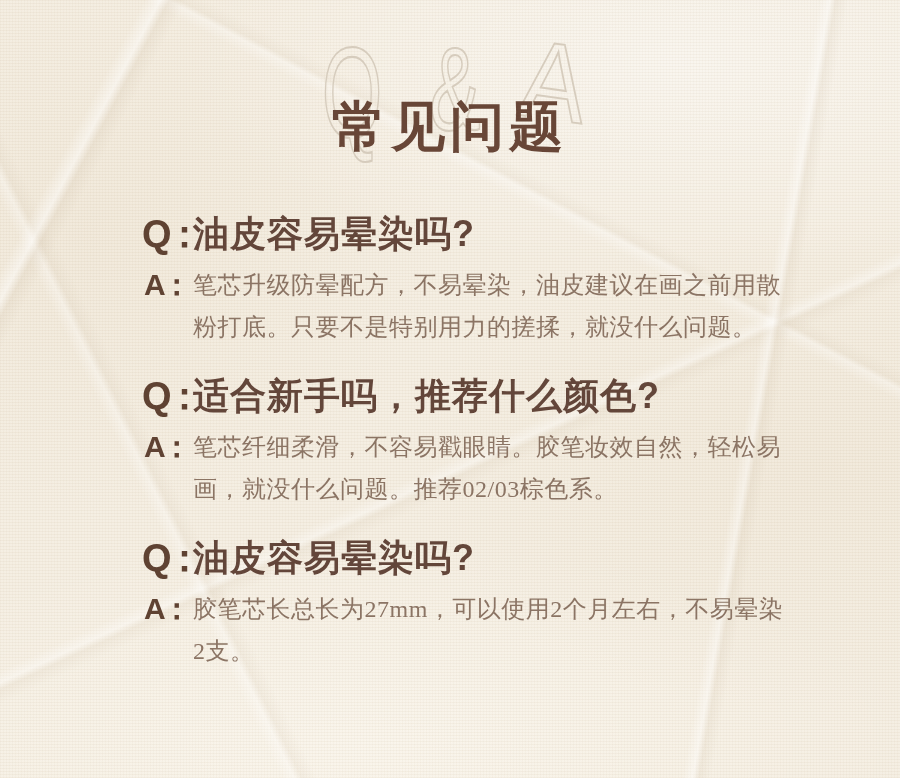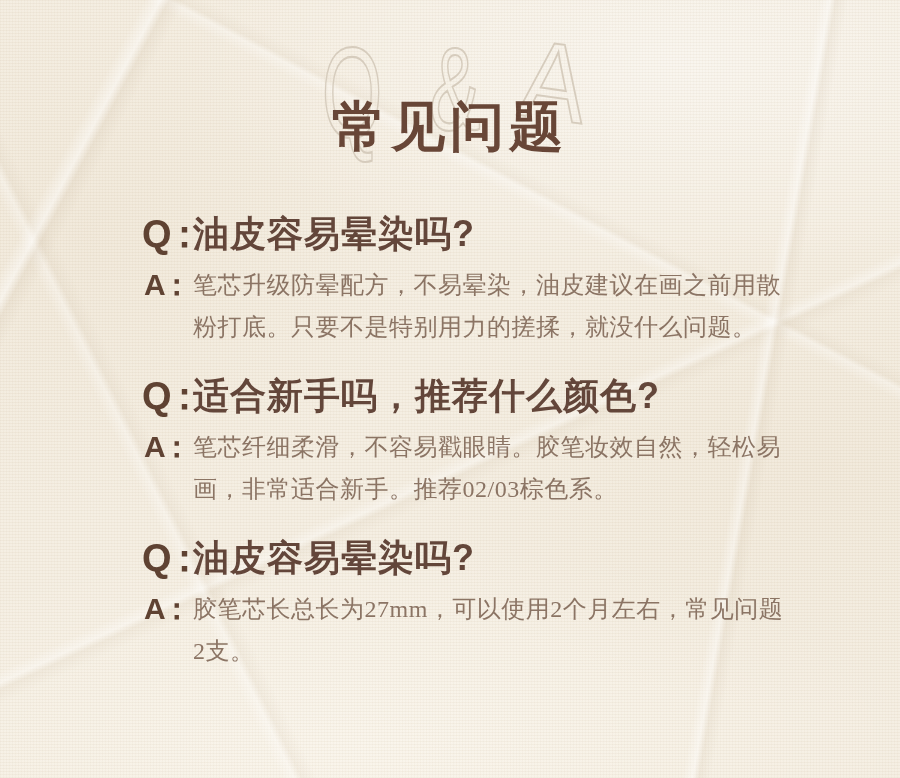--- a/index.html
+++ b/index.html
@@ -103,30 +103,30 @@
     </section>
 
     <section class="qa">
       <div class="q-row">
         <span class="q-marker">Q：</span>
         <span class="q-text">适合新手吗，推荐什么颜色?</span>
       </div>
       <div class="a-row">
         <span class="a-marker">A：</span>
         <span class="a-text">笔芯纤细柔滑，不容易戳眼睛。胶笔妆效自然，轻松易
-画，非常适合新手。推荐02/03棕色系。</span>
+画，就没什么问题。推荐02/03棕色系。</span>
       </div>
     </section>
 
     <section class="qa">
       <div class="q-row">
         <span class="q-marker">Q：</span>
         <span class="q-text">油皮容易晕染吗?</span>
       </div>
       <div class="a-row">
         <span class="a-marker">A：</span>
-        <span class="a-text">胶笔芯长总长为27mm，可以使用2个月左右，常见问题
+        <span class="a-text">胶笔芯长总长为27mm，可以使用2个月左右，不易晕染
 2支。</span>
       </div>
     </section>
 
   </div>
 </div>
 
 </body></html>

